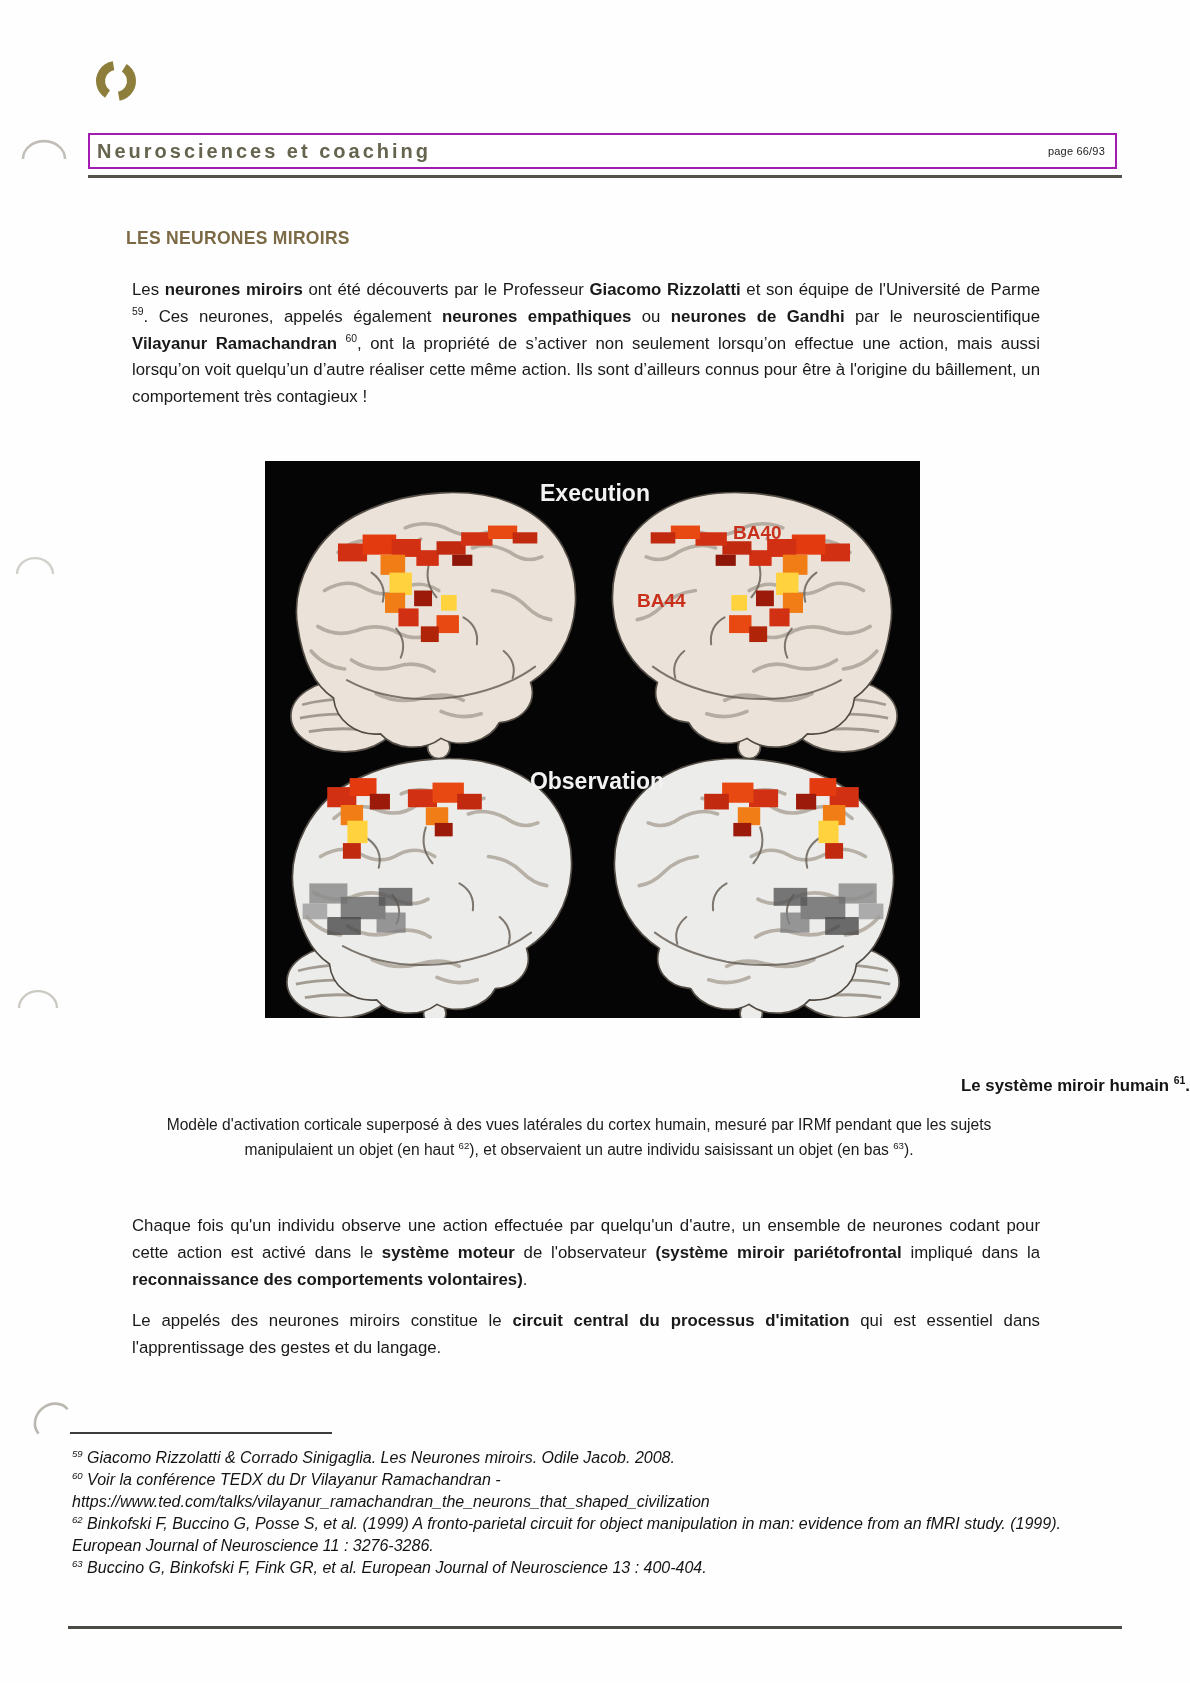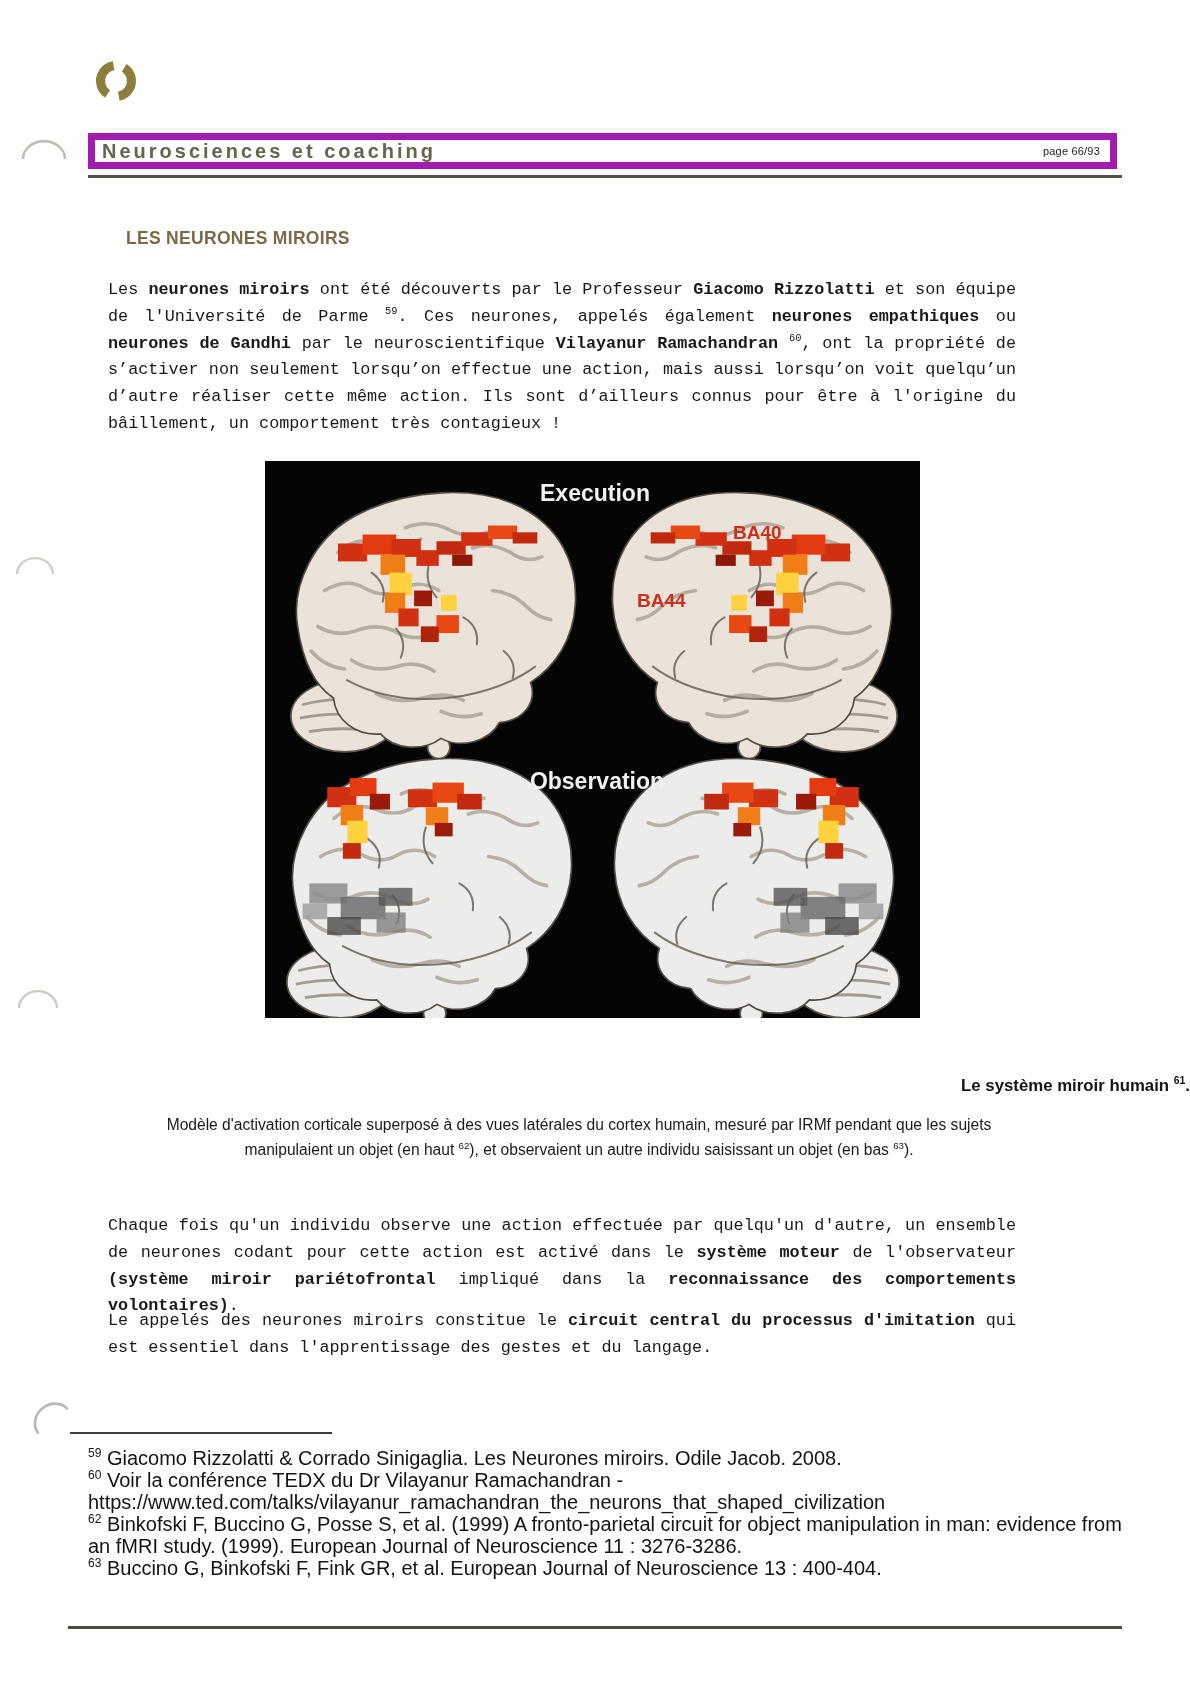--- a/index.html
+++ b/index.html
@@ -9,36 +9,36 @@
     -webkit-font-smoothing:antialiased;
   }
   .page{position:absolute;inset:0;background:#fefefe;overflow:hidden;}
 
   
   .arc{position:absolute;opacity:.85;}
 
   
   .header-box{
     position:absolute;left:88px;top:133px;width:1029px;height:36px;
-    border:7px solid #a21caf;box-sizing:border-box;background:#fff;
+    border:2px solid #a21caf;box-sizing:border-box;background:#fff;
     display:flex;align-items:center;justify-content:space-between;
     padding:0 10px 0 7px;
   }
   .header-title{font-size:20px;font-weight:bold;letter-spacing:3px;color:#66644f;}
   .page-num{font-size:11px;color:#1c1c1c;letter-spacing:.2px;}
   .header-underline{position:absolute;left:88px;top:175px;width:1034px;height:3px;background:#53514a;}
 
   .section-title{
     position:absolute;left:126px;top:228px;
     font-size:17.5px;font-weight:bold;color:#7b6a45;letter-spacing:.3px;
   }
 
   .para{
-    position:absolute;left:108px;width:908px;
-    font-size:16.8px;line-height:26.8px;text-align:justify;color:#191919;font-family:Liberation Mono, monospace;
+    position:absolute;left:132px;width:908px;
+    font-size:16.8px;line-height:26.8px;text-align:justify;color:#191919;
   }
   #p1{top:277px;}
   #p2{top:1213px;}
   #p3{top:1308px;}
   .b{font-weight:bold;}
   sup{font-size:.62em;vertical-align:super;line-height:0;}
 
   
   .figure{position:absolute;left:265px;top:461px;width:655px;height:557px;background:#000;}
   .figure svg{display:block;}
@@ -49,22 +49,22 @@
     font-size:16.8px;font-weight:bold;color:#141414;
   }
   .subcaption{
     position:absolute;left:125px;top:1112px;width:908px;text-align:center;
     font-size:15.6px;line-height:25px;color:#1b1b1b;
   }
 
   
   .fn-rule{position:absolute;left:70px;top:1432px;width:262px;height:2px;background:#3c3c3c;}
   .footnotes{
-    position:absolute;left:88px;top:1447px;width:1048px;
-    font-size:20px;line-height:22px;color:#141414;
+    position:absolute;left:72px;top:1447px;width:1048px;
+    font-size:16px;line-height:22px;color:#141414;font-style:italic;
   }
   .footnote{margin:0;}
   .footnote sup{font-size:.6em;}
 
   
   .footer-rule{position:absolute;left:68px;top:1626px;width:1054px;height:3px;background:#4c4a44;}
   .footer{
     position:absolute;left:82px;top:1633px;width:1040px;
     display:flex;align-items:center;font-size:13.5px;color:#1e1e1e;
   }

